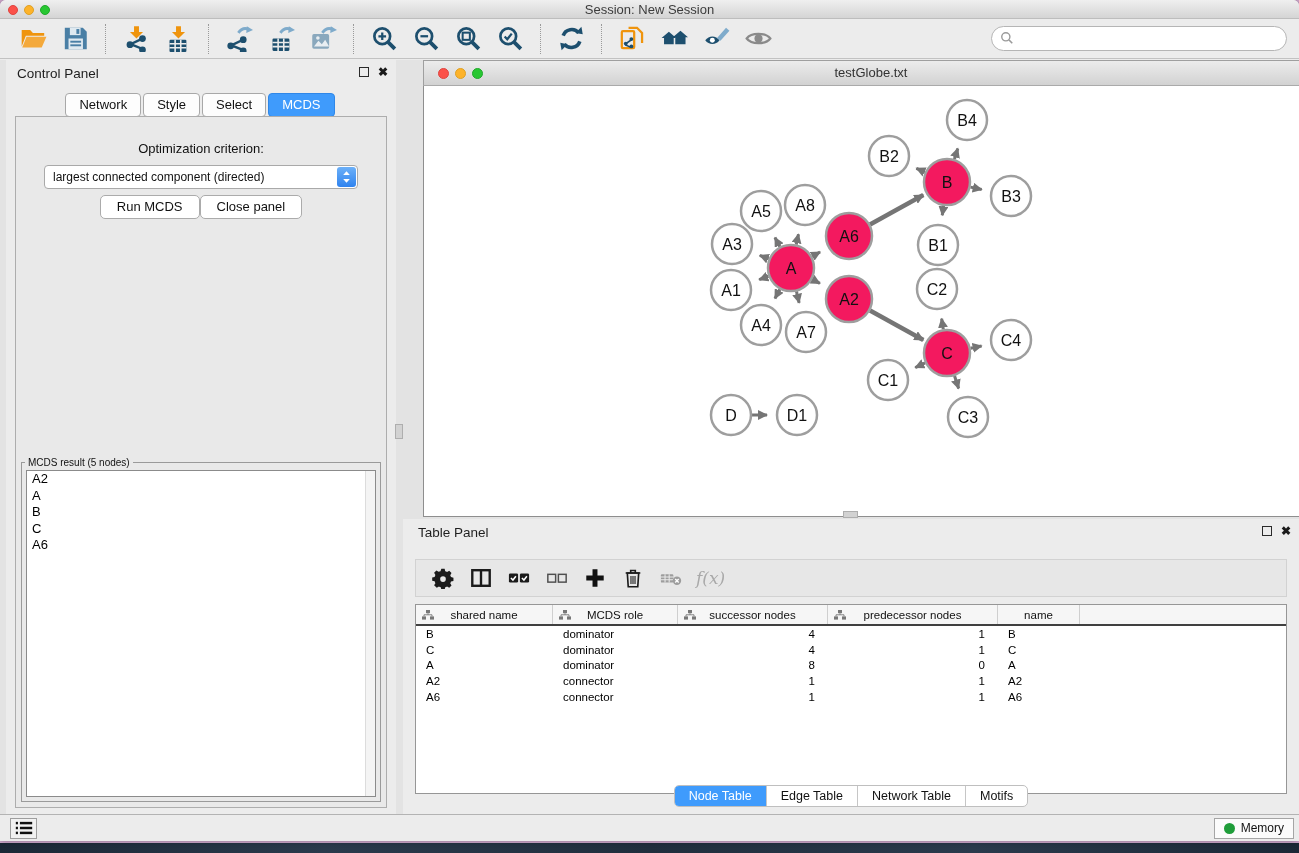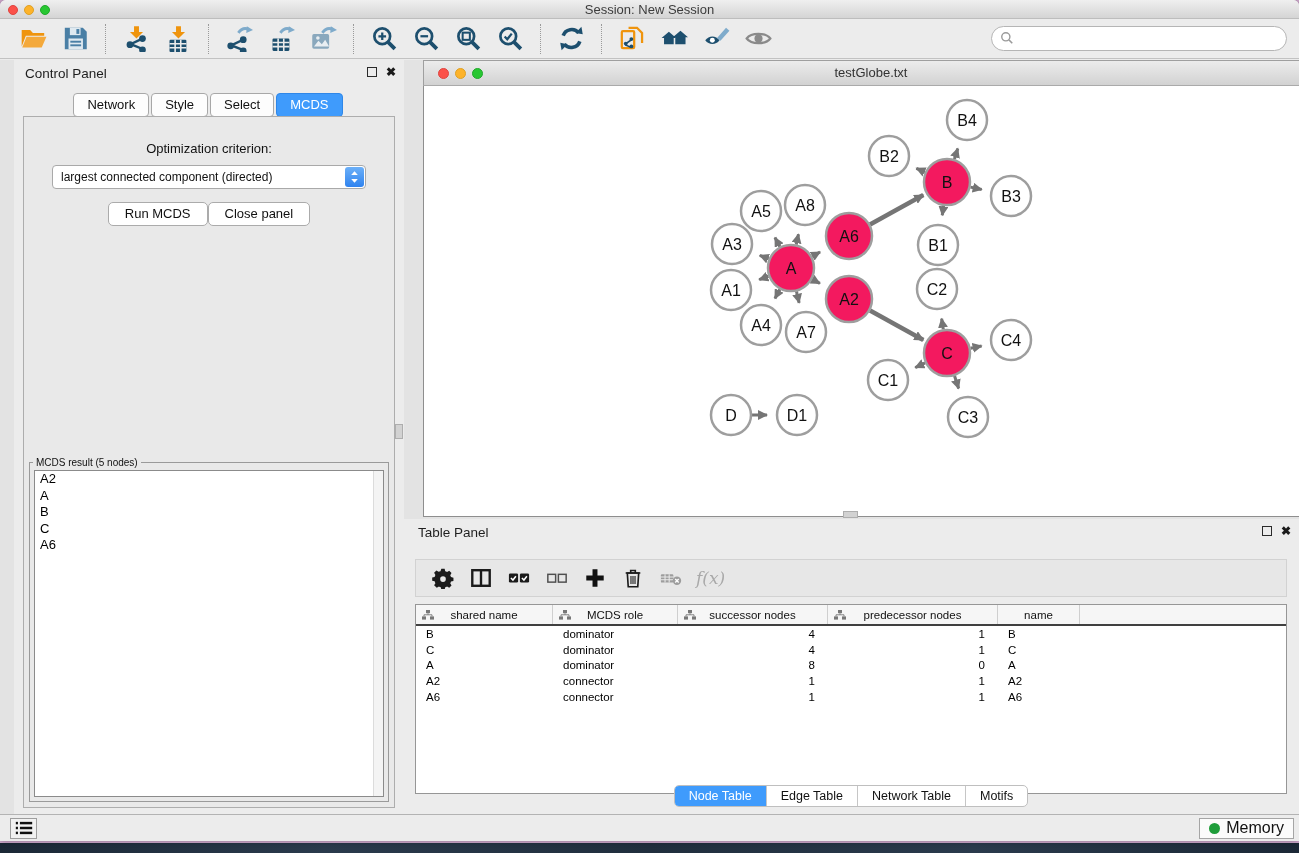--- a/index.html
+++ b/index.html
@@ -29,40 +29,40 @@
   .tb-sep { width:0; height:30px; border-left:1px dotted #9a9a9a; margin:0 9px; }
   .search-box { margin-left:auto; position:relative; width:296px; height:25px; }
   .search-box input { width:100%; height:100%; border:1px solid #b5b5b5; border-radius:13px;
     background:#fff; padding:0 10px 0 28px; font-size:13px; outline:none; }
   .search-box .mag { position:absolute; left:9px; top:5px; width:14px; height:14px; }
 
   
   .main { position:absolute; left:0; top:60px; width:100%; height:754px; background:#e3e3e3; }
 
   
-  .cpanel { position:absolute; left:14px; top:0; width:390px; height:100%; background:#ececec; }
+  .cpanel { position:absolute; left:6px; top:0; width:390px; height:100%; background:#ececec; }
   .panel-head { position:relative; height:26px; }
   .panel-head .ph-title { position:absolute; left:11px; top:6px; font-size:13.5px; color:#1e1e1e; }
   .ph-icons { position:absolute; right:8px; top:7px; display:flex; gap:9px; align-items:center; }
   .float-ico { width:10px; height:10px; border:1.5px solid #2a2a2a; background:transparent; }
   .close-ico { font-size:12px; font-weight:bold; color:#1a1a1a; line-height:10px; }
   .cp-tabs { position:absolute; left:0; right:0; top:33px; display:flex; justify-content:center; }
   .cp-tab { font-size:13px; color:#111; background:#fdfdfd; border:1px solid #a8a8a8;
     padding:3px 13px 4px; margin-right:2px; border-radius:4px; cursor:default; }
   .cp-tab.active { background:#3f9bfc; border-color:#2f87e8; color:#fff; }
   .cp-content { position:absolute; left:9px; right:9px; top:56px; bottom:6px;
     background:#e9e9e9; border:1px solid #adadad; }
   .opt-label { text-align:center; margin-top:24px; font-size:13px; color:#111; }
   .select-row { position:relative; width:314px; height:24px; margin:9px auto 0;
     background:#fff; border:1px solid #a9a9a9; border-radius:4px; }
   .select-row .sel-text { font-size:12px; color:#111; line-height:22px; padding-left:8px;
     white-space:nowrap; overflow:hidden; }
   .sel-stepper { position:absolute; right:1px; top:1px; width:19px; height:20px; border-radius:3px;
     background:linear-gradient(#6cb0f8,#2f83ef); display:flex; align-items:center; justify-content:center; }
-  .btn-row { display:flex; justify-content:center; margin-top:13px;align-items:center; }
+  .btn-row { display:flex; justify-content:center; margin-top:6px;align-items:center; }
   .mac-btn { font-family:"Liberation Sans",sans-serif; font-size:13px; color:#111;
     background:#fff; border:1px solid #ababab; border-radius:5px; padding:3px 16px 4px; cursor:default; }
   .result-fieldset { position:absolute; left:5px; right:5px; top:340px; bottom:5px;
     border:1px solid #9a9a9a; }
   .result-fieldset legend { font-size:10px; color:#111; margin-left:3px; padding:0 3px; }
   .result-list { position:absolute; left:4px; right:4px; top:2px; bottom:4px;
     background:#fff; border:1px solid #8b8b8b; font-size:13px; overflow:hidden; }
   .result-item { padding:0 5px; line-height:16.5px; color:#000; }
   .result-scroll { position:absolute; right:0; top:0; bottom:0; width:10px;
     background:#f4f4f4; border-left:1px solid #dcdcdc; }
@@ -108,21 +108,21 @@
   .tp-tab { font-size:12.5px; color:#111; padding:3px 14px 0; border-left:1px solid #c6c6c6; cursor:default; }
   .tp-tab:first-child { border-left:none; }
   .tp-tab.active { background:#3f9bfc; color:#fff; }
 
   
   .statusbar { position:absolute; left:0; bottom:0; width:100%; height:27px;
     border-top:1px solid #b3b3b3; background:#ececec; display:flex; align-items:center; }
   .sb-left-btn { margin-left:10px; width:27px; height:21px; background:#f2f2f2;
     border:1px solid #9e9e9e; display:flex; align-items:center; justify-content:center; }
   .sb-memory { margin-left:auto; margin-right:5px; height:21px; background:#fbfbfb;
-    border:1px solid #a5a5a5; display:flex; align-items:center; gap:6px; padding:0 9px; font-size:16px; color:#111; }
+    border:1px solid #a5a5a5; display:flex; align-items:center; gap:6px; padding:0 9px; font-size:12px; color:#111; }
   .mem-dot { width:11px; height:11px; border-radius:50%; background:#1f9d3a; }
 </style>
 </head>
 <body>
 
 <div id="screen">
   <div class="desktop-bottom"></div>
 
   <div class="app-window">
 

